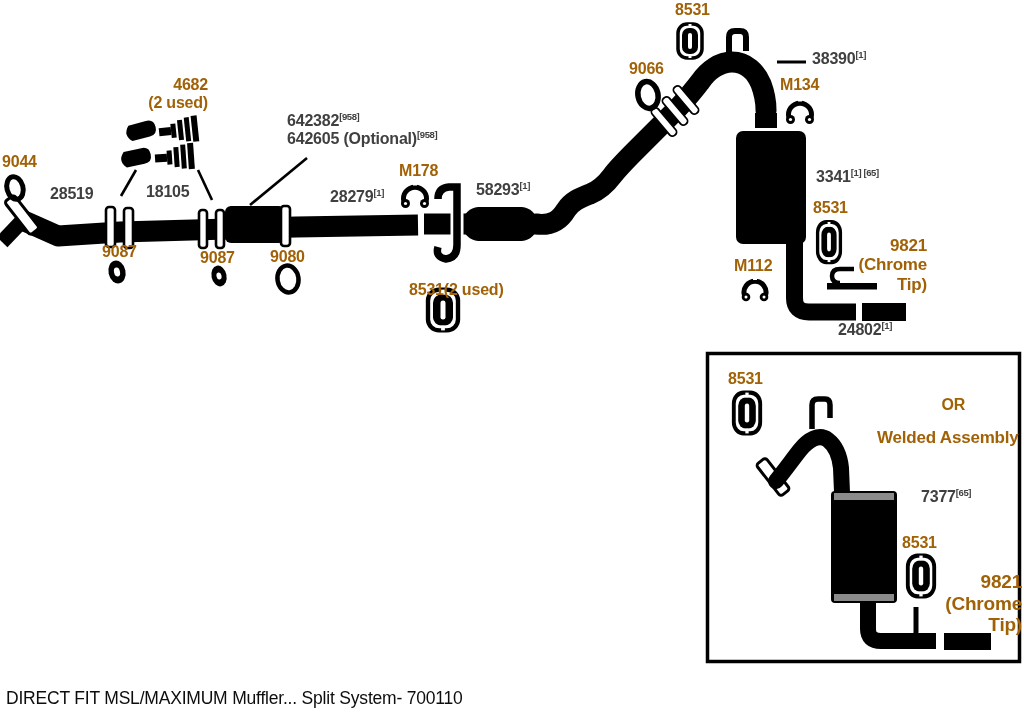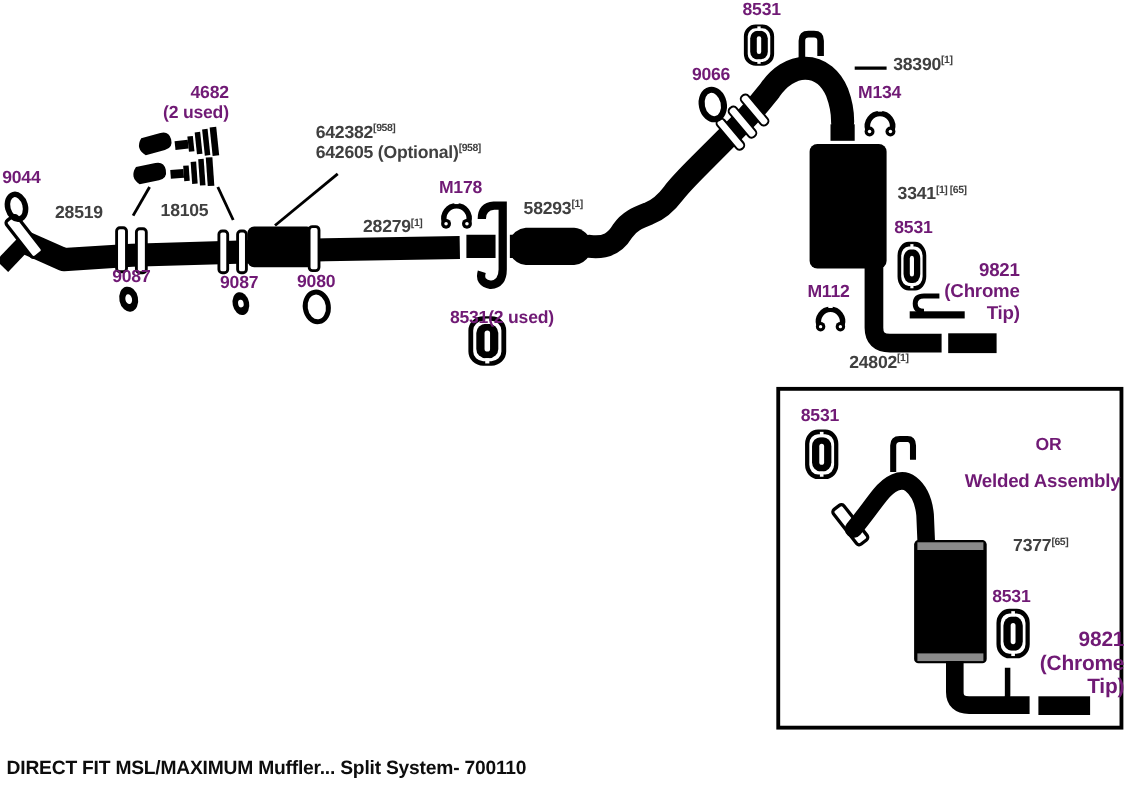--- a/index.html
+++ b/index.html
@@ -1,29 +1,29 @@
 <!DOCTYPE html>
 <html><head>
 <meta charset="utf-8">
 <style>
   html,body{margin:0;padding:0;background:#fff;}
   .stage{position:relative;width:1024px;height:722px;background:#fff;overflow:hidden;
          font-family:"Liberation Sans",sans-serif;}
   svg.draw{position:absolute;left:0;top:0;}
-  .lbl{position:absolute;font-weight:bold;font-size:16px;color:#701a75;
+  .lbl{position:absolute;font-weight:bold;font-size:16px;color:#a16207;
        letter-spacing:-0.2px;white-space:nowrap;line-height:1.14;}
   .lbl.blue{color:#404040;}
   .lbl sup{font-size:9.5px;letter-spacing:-0.4px;}
   .center{text-align:right;}
   .multi span{display:block;}
   .big{font-size:16px;}
   .mid9821{font-size:17px;}
   .inset9821{font-size:19px;}
   .welded{font-size:17px;margin-left:13px;}
-  .caption{position:absolute;font-weight:bold;font-size:17.5px;color:#0d0d0d;letter-spacing:-0.2px;}
+  .caption{position:absolute;font-weight:normal;font-size:17.5px;color:#0d0d0d;letter-spacing:-0.2px;}
 </style>
 </head>
 <body>
 
 <div class="stage">
 
   <svg class="draw" width="1024" height="722" viewBox="0 0 1024 722">
 
     <g stroke="#000" stroke-width="2.6" fill="none">
       <path d="M 136 170 L 121 196"></path>
@@ -208,37 +208,37 @@
   <div class="lbl multi center" style="left:128px;top:76px;width:80px">
     <span>4682</span>
       <span>(2 used)</span>
   </div>
   <div class="lbl blue" style="left:146px;top:183px"><span>18105</span></div>
   <div class="lbl" style="left:102px;top:243px"><span>9087</span></div>
   <div class="lbl" style="left:200px;top:249px"><span>9087</span></div>
   <div class="lbl" style="left:270px;top:248px"><span>9080</span></div>
   <div class="lbl blue" style="left:287px;top:112px"><span>642382</span><sup>[958]</sup></div>
   <div class="lbl blue" style="left:287px;top:130px"><span>642605 (Optional)</span><sup>[958]</sup></div>
-  <div class="lbl blue" style="left:330px;top:198px"><span>28279</span><sup>[1]</sup></div>
+  <div class="lbl blue" style="left:330px;top:188px"><span>28279</span><sup>[1]</sup></div>
   <div class="lbl" style="left:399px;top:162px"><span>M178</span></div>
   <div class="lbl blue" style="left:476px;top:181px"><span>58293</span><sup>[1]</sup></div>
   <div class="lbl" style="left:409px;top:281px"><span>8531(2 used)</span></div>
   <div class="lbl" style="left:629px;top:60px"><span>9066</span></div>
   <div class="lbl" style="left:675px;top:1px"><span>8531</span></div>
   <div class="lbl blue" style="left:812px;top:50px"><span>38390</span><sup>[1]</sup></div>
   <div class="lbl" style="left:780px;top:76px"><span>M134</span></div>
   <div class="lbl blue" style="left:816px;top:168px"><span>3341</span><sup>[1] [65]</sup></div>
   <div class="lbl" style="left:813px;top:199px"><span>8531</span></div>
   <div class="lbl multi center mid9821" style="left:843px;top:236px;width:84px">
     <span>9821</span>
       <span>(Chrome</span>
       <span>Tip)</span>
   </div>
   <div class="lbl" style="left:734px;top:257px"><span>M112</span></div>
-  <div class="lbl blue" style="left:772px;top:321px"><span>24802</span><sup>[1]</sup></div>
+  <div class="lbl blue" style="left:838px;top:321px"><span>24802</span><sup>[1]</sup></div>
 
   <div class="lbl" style="left:728px;top:370px"><span>8531</span></div>
   <div class="lbl big center" style="left:905px;top:396px;width:60px"><span>OR</span></div>
   <div class="lbl welded" style="left:864px;top:428px"><span>Welded Assembly</span></div>
   <div class="lbl blue" style="left:921px;top:488px"><span>7377</span><sup>[65]</sup></div>
   <div class="lbl" style="left:902px;top:534px"><span>8531</span></div>
   <div class="lbl multi center inset9821" style="left:926px;top:571px;width:96px">
     <span>9821</span>
       <span>(Chrome</span>
       <span>Tip)</span>

